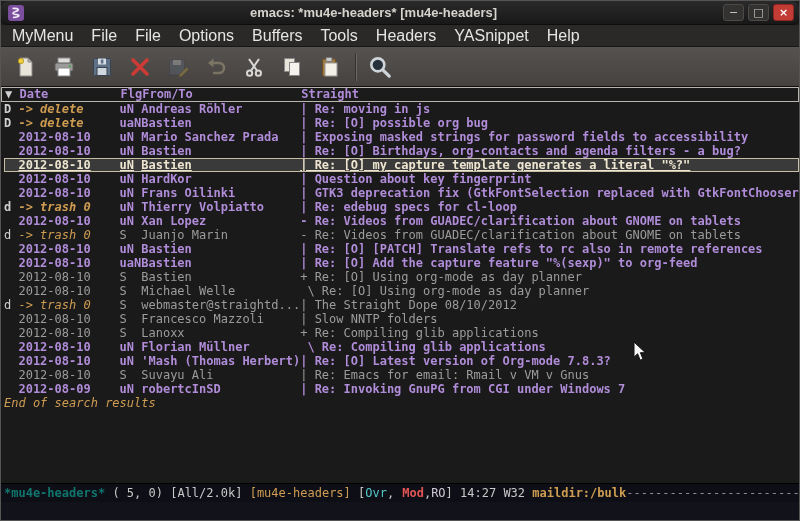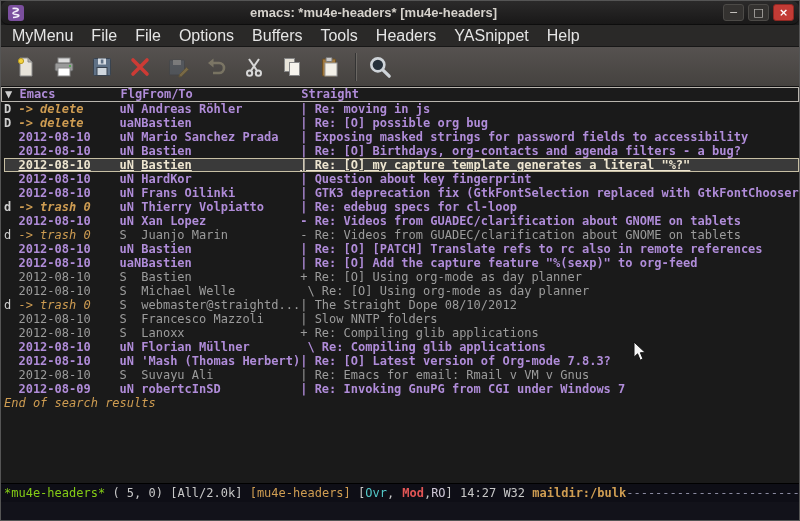--- a/index.html
+++ b/index.html
@@ -98,21 +98,21 @@
   .end-marker { color: #cf9d52; font-style: italic; height: 14px; }
   
   .modeline {
     height: 19px; flex: 0 0 19px;
     background: #0e0e16; border-top: 1px solid #000;
     font-family: "DejaVu Sans Mono", monospace;
     font-size: 12px; line-height: 18px;
     padding-left: 3px; white-space: pre; overflow: hidden;
     color: #c8c8c8;
   }
-  .ml-buffer { color: #84cc16; font-weight: normal; }
+  .ml-buffer { color: #0f766e; font-weight: bold; }
   .ml-plain  { color: #c8c8c8; }
   .ml-minor  { color: #cf9d52; }
   .ml-ovr    { color: #53c9c9; text-align: center; }
   .ml-mod    { color: #e25555; font-weight: bold; margin-left: 8px; }
   .ml-ro     { color: #d0c8d8; }
   .ml-dir    { color: #cf9d52; font-weight: bold; }
   .ml-dashes { color: #8a8aa0; }
   
   .echo { height: 18px; flex: 0 0 18px; background: #12121a; }
   
@@ -215,21 +215,21 @@
       </span>
       <span class="tb-sep"></span>
       <span class="tb-btn">
         <svg width="26" height="26" viewBox="0 0 24 24">
           <circle cx="10" cy="10" r="6" fill="#26303a" stroke="#cfd4d9" stroke-width="2.4"></circle>
           <path d="M14.8 14.8 L20.5 20.5" stroke="#cfd4d9" stroke-width="3" stroke-linecap="round"></path>
         </svg>
       </span>
     </div>
 
-  <div class="headerline"><span class="c-mark">▼</span><span class="c-date">Emacs</span><span class="c-flags">Flgs</span><span class="c-from">From/To</span><span class="c-subject">Straight</span></div>
+  <div class="headerline"><span class="c-mark">▼</span><span class="c-date">Date</span><span class="c-flags">Flgs</span><span class="c-from">From/To</span><span class="c-subject">Straight</span></div>
 
   <div class="buffer"><div class="row unread"><span class="c-mark">D</span><span class="c-date mark-target">-&gt; delete</span><span class="c-flags">uN</span><span class="c-from">Andreas Röhler</span><span class="c-subject">| Re: moving in js</span></div><div class="row unread"><span class="c-mark">D</span><span class="c-date mark-target">-&gt; delete</span><span class="c-flags">uaN</span><span class="c-from">Bastien</span><span class="c-subject">| Re: [O] possible org bug</span></div><div class="row unread"><span class="c-mark"></span><span class="c-date">2012-08-10</span><span class="c-flags">uN</span><span class="c-from">Mario Sanchez Prada</span><span class="c-subject">| Exposing masked strings for password fields to accessibility</span></div><div class="row unread"><span class="c-mark"></span><span class="c-date">2012-08-10</span><span class="c-flags">uN</span><span class="c-from">Bastien</span><span class="c-subject">| Re: [O] Birthdays, org-contacts and agenda filters - a bug?</span></div><div class="row current"><span class="c-mark"></span><span class="c-date">2012-08-10</span><span class="c-flags">uN</span><span class="c-from">Bastien</span><span class="c-subject">| Re: [O] my capture template generates a literal "%?"</span></div><div class="row unread"><span class="c-mark"></span><span class="c-date">2012-08-10</span><span class="c-flags">uN</span><span class="c-from">HardKor</span><span class="c-subject">| Question about key fingerprint</span></div><div class="row unread"><span class="c-mark"></span><span class="c-date">2012-08-10</span><span class="c-flags">uN</span><span class="c-from">Frans Oilinki</span><span class="c-subject">| GTK3 deprecation fix (GtkFontSelection replaced with GtkFontChooser)</span></div><div class="row unread"><span class="c-mark">d</span><span class="c-date mark-target">-&gt; trash 0</span><span class="c-flags">uN</span><span class="c-from">Thierry Volpiatto</span><span class="c-subject">| Re: edebug specs for cl-loop</span></div><div class="row unread"><span class="c-mark"></span><span class="c-date">2012-08-10</span><span class="c-flags">uN</span><span class="c-from">Xan Lopez</span><span class="c-subject">- Re: Videos from GUADEC/clarification about GNOME on tablets</span></div><div class="row read"><span class="c-mark">d</span><span class="c-date mark-target">-&gt; trash 0</span><span class="c-flags">S</span><span class="c-from">Juanjo Marin</span><span class="c-subject">- Re: Videos from GUADEC/clarification about GNOME on tablets</span></div><div class="row unread"><span class="c-mark"></span><span class="c-date">2012-08-10</span><span class="c-flags">uN</span><span class="c-from">Bastien</span><span class="c-subject">| Re: [O] [PATCH] Translate refs to rc also in remote references</span></div><div class="row unread"><span class="c-mark"></span><span class="c-date">2012-08-10</span><span class="c-flags">uaN</span><span class="c-from">Bastien</span><span class="c-subject">| Re: [O] Add the capture feature "%(sexp)" to org-feed</span></div><div class="row read"><span class="c-mark"></span><span class="c-date">2012-08-10</span><span class="c-flags">S</span><span class="c-from">Bastien</span><span class="c-subject">+ Re: [O] Using org-mode as day planner</span></div><div class="row read"><span class="c-mark"></span><span class="c-date">2012-08-10</span><span class="c-flags">S</span><span class="c-from">Michael Welle</span><span class="c-subject"> \ Re: [O] Using org-mode as day planner</span></div><div class="row read"><span class="c-mark">d</span><span class="c-date mark-target">-&gt; trash 0</span><span class="c-flags">S</span><span class="c-from">webmaster@straightd...</span><span class="c-subject">| The Straight Dope 08/10/2012</span></div><div class="row read"><span class="c-mark"></span><span class="c-date">2012-08-10</span><span class="c-flags">S</span><span class="c-from">Francesco Mazzoli</span><span class="c-subject">| Slow NNTP folders</span></div><div class="row read"><span class="c-mark"></span><span class="c-date">2012-08-10</span><span class="c-flags">S</span><span class="c-from">Lanoxx</span><span class="c-subject">+ Re: Compiling glib applications</span></div><div class="row unread"><span class="c-mark"></span><span class="c-date">2012-08-10</span><span class="c-flags">uN</span><span class="c-from">Florian Müllner</span><span class="c-subject"> \ Re: Compiling glib applications</span></div><div class="row unread"><span class="c-mark"></span><span class="c-date">2012-08-10</span><span class="c-flags">uN</span><span class="c-from">'Mash (Thomas Herbert)</span><span class="c-subject">| Re: [O] Latest version of Org-mode 7.8.3?</span></div><div class="row read"><span class="c-mark"></span><span class="c-date">2012-08-10</span><span class="c-flags">S</span><span class="c-from">Suvayu Ali</span><span class="c-subject">| Re: Emacs for email: Rmail v VM v Gnus</span></div><div class="row unread"><span class="c-mark"></span><span class="c-date">2012-08-09</span><span class="c-flags">uN</span><span class="c-from">robertcInSD</span><span class="c-subject">| Re: Invoking GnuPG from CGI under Windows 7</span></div><div class="end-marker">End of search results</div></div>
 
   <div class="modeline"><span class="ml-buffer">*mu4e-headers*</span><span class="ml-plain"> ( 5, 0) </span><span class="ml-plain">[All/2.0k] </span><span class="ml-minor">[mu4e-headers] </span><span class="ml-plain">[</span><span class="ml-ovr">Ovr</span><span class="ml-plain">,</span><span class="ml-mod">Mod</span><span class="ml-plain">,</span><span class="ml-ro">RO</span><span class="ml-plain">] </span><span class="ml-plain">14:27 </span><span class="ml-plain">W32 </span><span class="ml-dir">maildir:/bulk</span><span class="ml-dashes">--------------------------------</span></div>
 
   <div class="echo"></div>
 
   <span class="mouse-cursor">
     <svg width="14" height="21" viewBox="0 0 14 21">
       <path d="M1 1 L1 16.2 L4.6 12.8 L7.2 19.2 L10 18 L7.4 11.7 L12.4 11.7 Z" fill="#f5f5f5" stroke="#111" stroke-width="1"></path>

